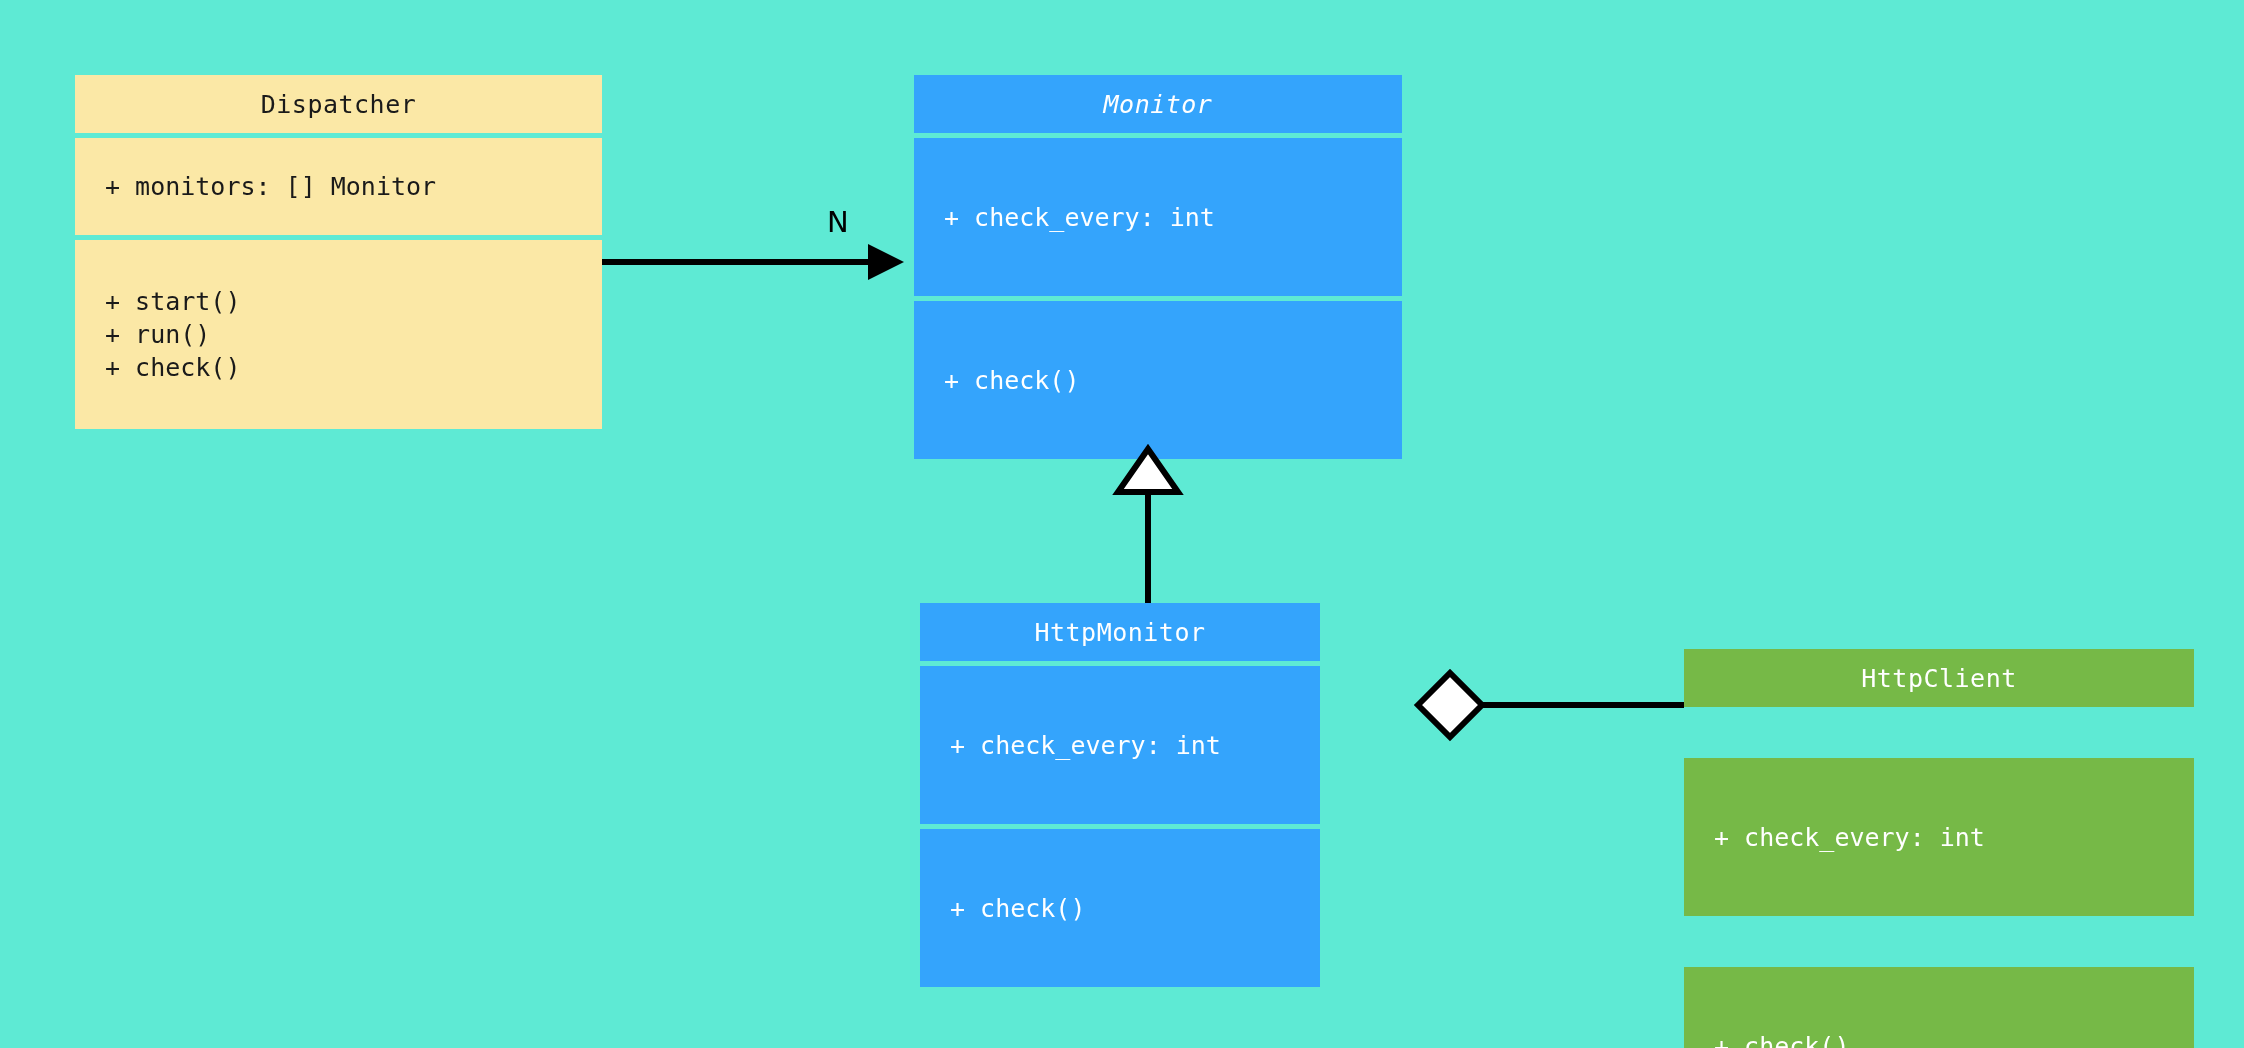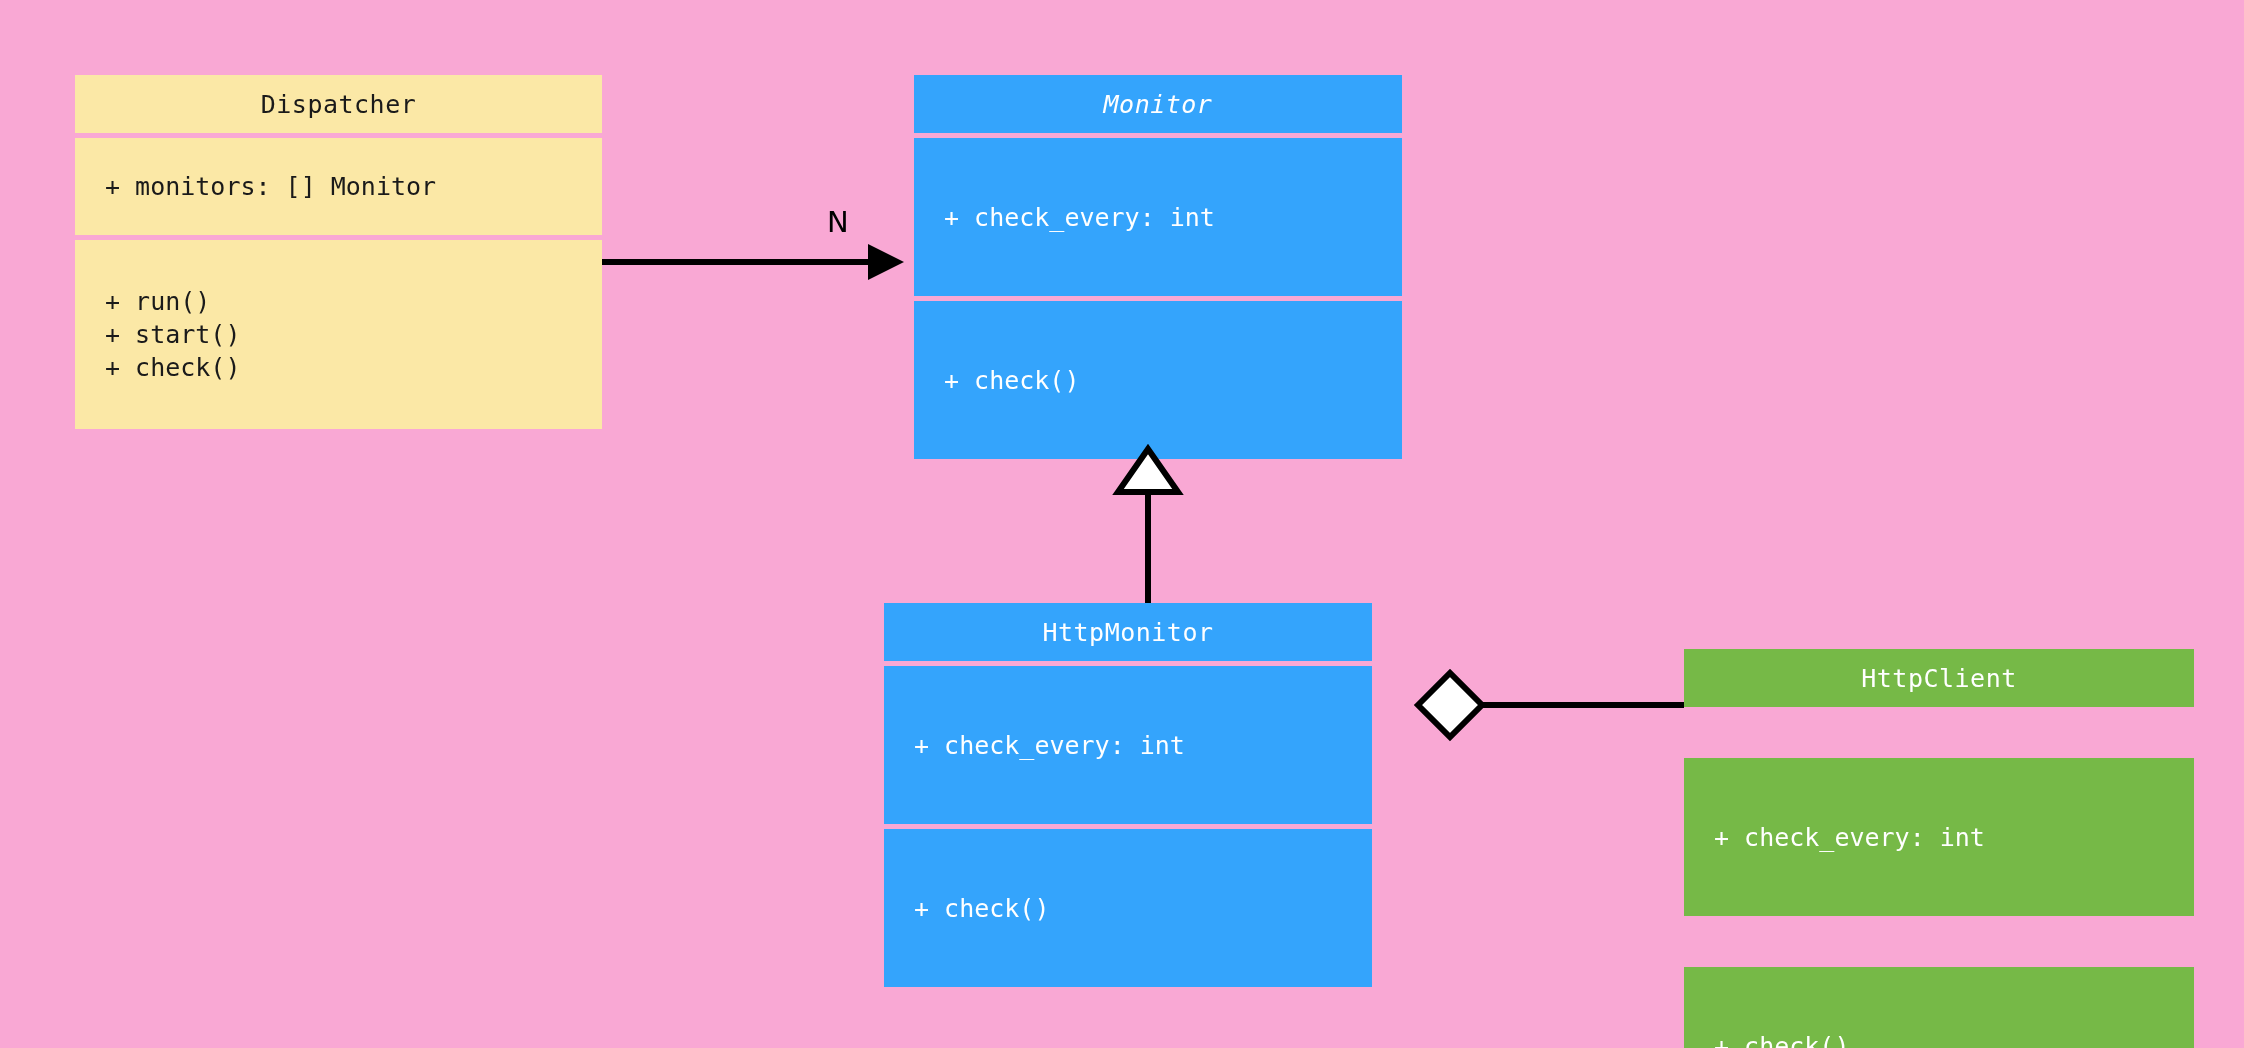--- a/index.html
+++ b/index.html
@@ -8,21 +8,21 @@
     padding: 0;
     background: #ffffff;
   }
   body {
     font-family: "DejaVu Sans Mono", monospace;
   }
   #canvas {
     position: relative;
     width: 2244px;
     height: 1048px;
-    background: #f9a8d4;
+    background: #5eead4;
     overflow: hidden;
   }
   
   .uml-class {
     position: absolute;
     display: flex;
     flex-direction: column;
     gap: 5px;              
     box-sizing: border-box;
   }
@@ -79,21 +79,21 @@
   #class-dispatcher .c-methods { height: 189px; }
 
   #class-monitor {
     left: 904px; top: 75px;  width: 488px; margin-left: 10px;
   }
   #class-monitor .c-title   { height: 58px; }
   #class-monitor .c-attrs   { height: 158px; }
   #class-monitor .c-methods { height: 158px; }
 
   #class-httpmonitor {
-    left: 884px; top: 603px; width: 488px;
+    left: 920px; top: 603px; width: 400px;
   }
   #class-httpmonitor .c-title   { height: 58px; }
   #class-httpmonitor .c-attrs   { height: 158px; }
   #class-httpmonitor .c-methods { height: 158px; }
 
   #class-httpclient {
     left: 1684px; top: 603px; width: 510px;
   }
   #class-httpclient .c-title   { height: 58px; }
   #class-httpclient .c-attrs   { height: 158px; }
@@ -128,22 +128,22 @@
     <div class="compartment title c-title">
       <span class="class-name">Dispatcher</span>
     </div>
     <div class="compartment c-attrs">
       <div class="members-block">
         <div class="member">+ monitors: [] Monitor</div>
       </div>
     </div>
     <div class="compartment c-methods">
       <div class="members-block">
+        <div class="member">+ start()</div>
         <div class="member">+ run()</div>
-        <div class="member">+ start()</div>
         <div class="member">+ check()</div>
       </div>
     </div>
   </div>
 
   <div class="uml-class theme-blue" id="class-monitor">
     <div class="compartment title c-title">
       <span class="class-name abstract">Monitor</span>
     </div>
     <div class="compartment c-attrs">

